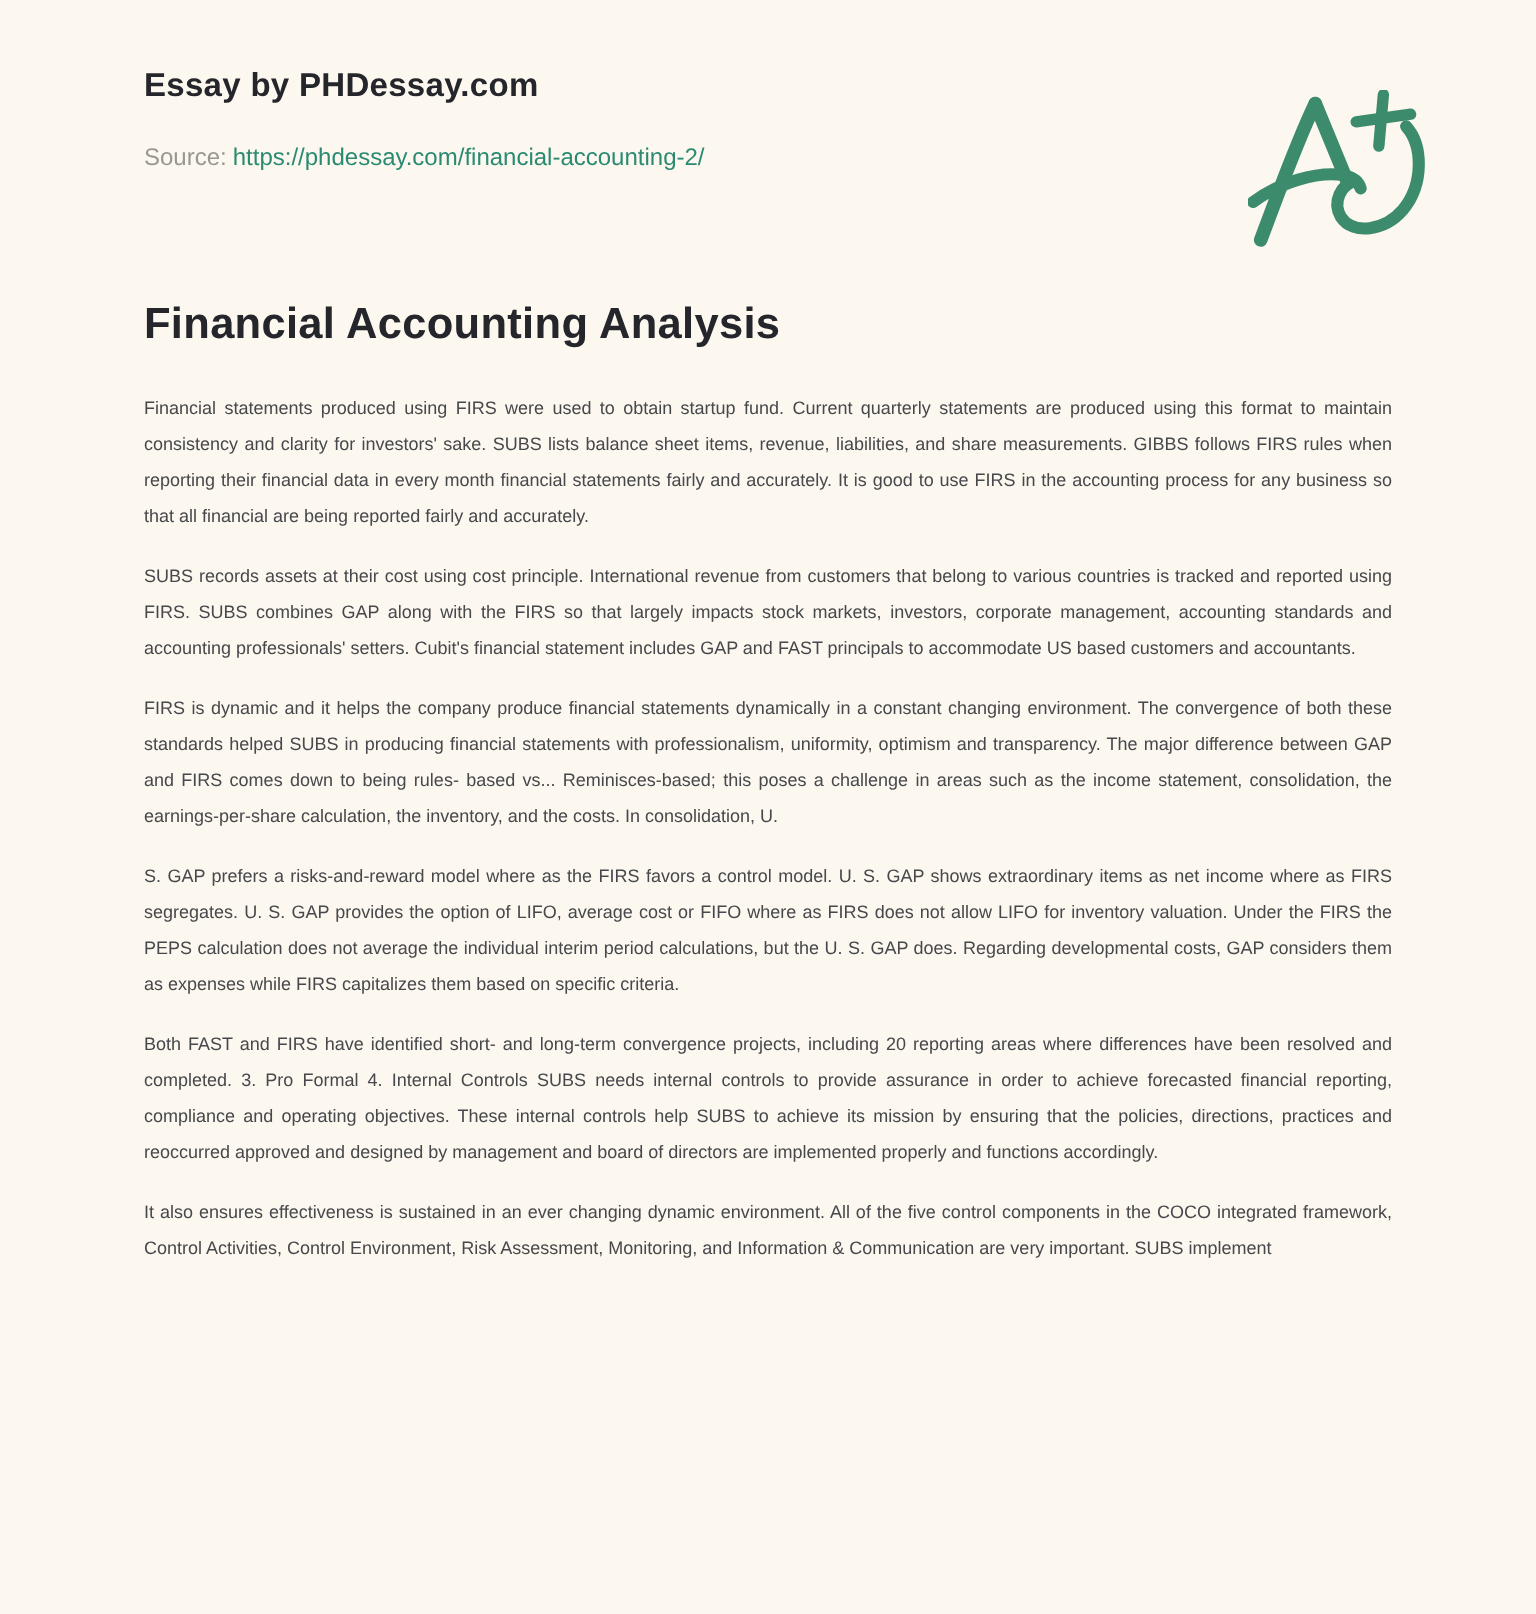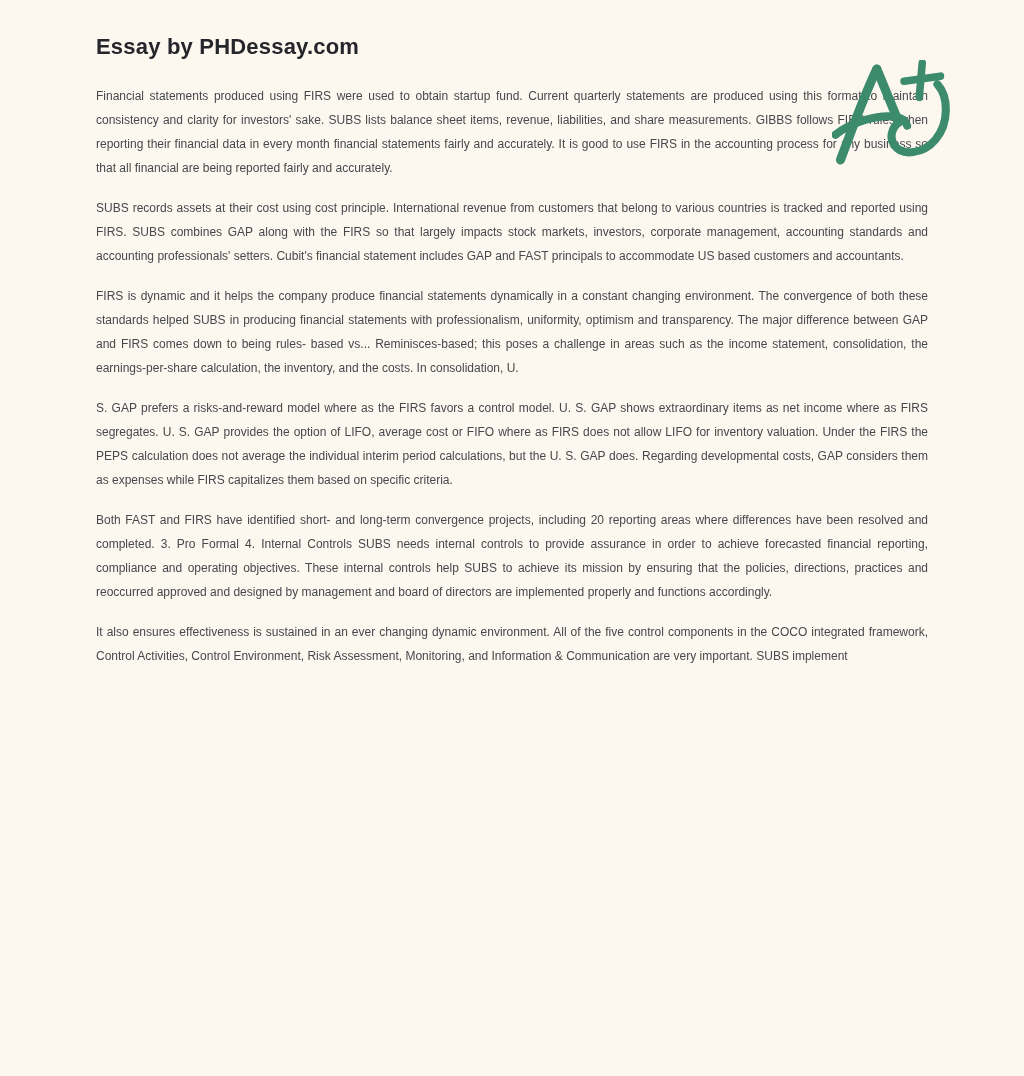--- a/index.html
+++ b/index.html
@@ -8,21 +8,21 @@
   }
   body {
     width: 1024px;
     height: 1076px;
     overflow: hidden;
     background: var(--bg, #FCF7EF);
     font-family: "Liberation Sans", sans-serif;
     position: relative;
   }
   .page {
-    padding: 36px 96px 0 96px;
+    padding: 46px 96px 0 96px;
     position: relative;
   }
   .byline {
     margin: 0;
     font-size: 22px;
     line-height: 22px;
     font-weight: 700;
     letter-spacing: 0.2px;
     color: var(--title, #2C2E33);
   }
@@ -73,38 +73,42 @@
     color: var(--text, #47484C);
   }
 </style>
 </head>
 <body>
 
 <div class="page">
 
   <h2 class="byline">Essay by PHDessay.com</h2>
 
+  <div class="source-row">
+    <span class="source-label">Source:</span><a class="source-link" href="#">https://phdessay.com/financial-accounting-2/</a>
+  </div>
 
   <div class="logo">
     <svg viewBox="0 0 120 105">
 
       <path d="M6,99 C17,70 29,36 42,9" stroke-width="9"></path>
 
       <path d="M42,9 L63,60" stroke-width="9"></path>
 
       <path d="M1,74 C18,61 43,54 59,56 C67,57 71,61 72,65" stroke-width="8"></path>
 
       <path d="M87,3 L84,37" stroke-width="7.5"></path>
 
       <path d="M69,21 L105,16" stroke-width="7.5"></path>
 
       <path d="M102,24 C113,36 114,62 100,79 C88,93 67,96 59,84 C53,74 59,62 69,60" stroke-width="8"></path>
     </svg>
   </div>
 
+  <h1 class="page-title">Financial Accounting Analysis</h1>
 
   <div class="essay">
     <p>Financial statements produced using FIRS were used to obtain startup fund. Current quarterly statements are produced using this format to maintain consistency and clarity for investors' sake. SUBS lists balance sheet items, revenue, liabilities, and share measurements. GIBBS follows FIRS rules when reporting their financial data in every month financial statements fairly and accurately. It is good to use FIRS in the accounting process for any business so that all financial are being reported fairly and accurately.</p>
     <p>SUBS records assets at their cost using cost principle. International revenue from customers that belong to various countries is tracked and reported using FIRS. SUBS combines GAP along with the FIRS so that largely impacts stock markets, investors, corporate management, accounting standards and accounting professionals' setters. Cubit's financial statement includes GAP and FAST principals to accommodate US based customers and accountants.</p>
     <p>FIRS is dynamic and it helps the company produce financial statements dynamically in a constant changing environment. The convergence of both these standards helped SUBS in producing financial statements with professionalism, uniformity, optimism and transparency. The major difference between GAP and FIRS comes down to being rules- based vs... Reminisces-based; this poses a challenge in areas such as the income statement, consolidation, the earnings-per-share calculation, the inventory, and the costs. In consolidation, U.</p>
     <p>S. GAP prefers a risks-and-reward model where as the FIRS favors a control model. U. S. GAP shows extraordinary items as net income where as FIRS segregates. U. S. GAP provides the option of LIFO, average cost or FIFO where as FIRS does not allow LIFO for inventory valuation. Under the FIRS the PEPS calculation does not average the individual interim period calculations, but the U. S. GAP does. Regarding developmental costs, GAP considers them as expenses while FIRS capitalizes them based on specific criteria.</p>
     <p>Both FAST and FIRS have identified short- and long-term convergence projects, including 20 reporting areas where differences have been resolved and completed. 3. Pro Formal 4. Internal Controls SUBS needs internal controls to provide assurance in order to achieve forecasted financial reporting, compliance and operating objectives. These internal controls help SUBS to achieve its mission by ensuring that the policies, directions, practices and reoccurred approved and designed by management and board of directors are implemented properly and functions accordingly.</p>
     <p>It also ensures effectiveness is sustained in an ever changing dynamic environment. All of the five control components in the COCO integrated framework, Control Activities, Control Environment, Risk Assessment, Monitoring, and Information &amp; Communication are very important. SUBS implement</p>
   </div>
 

